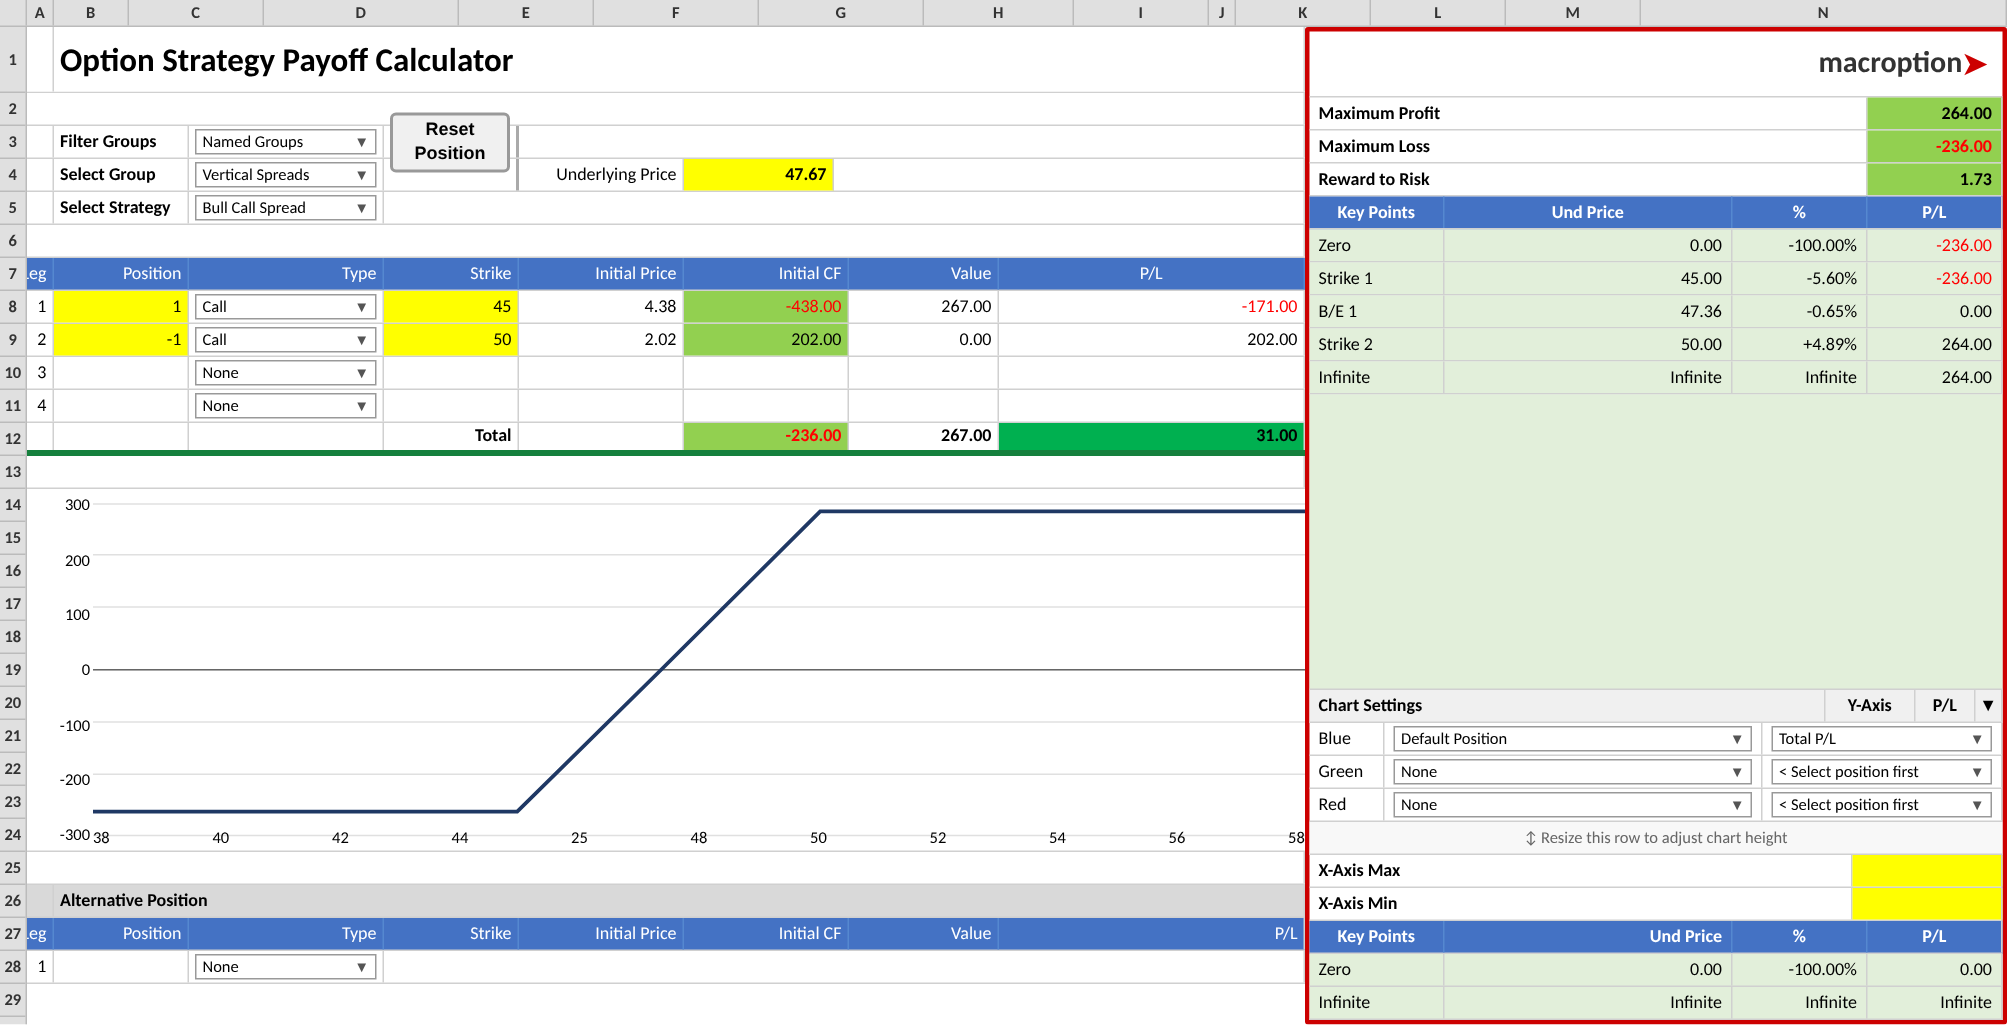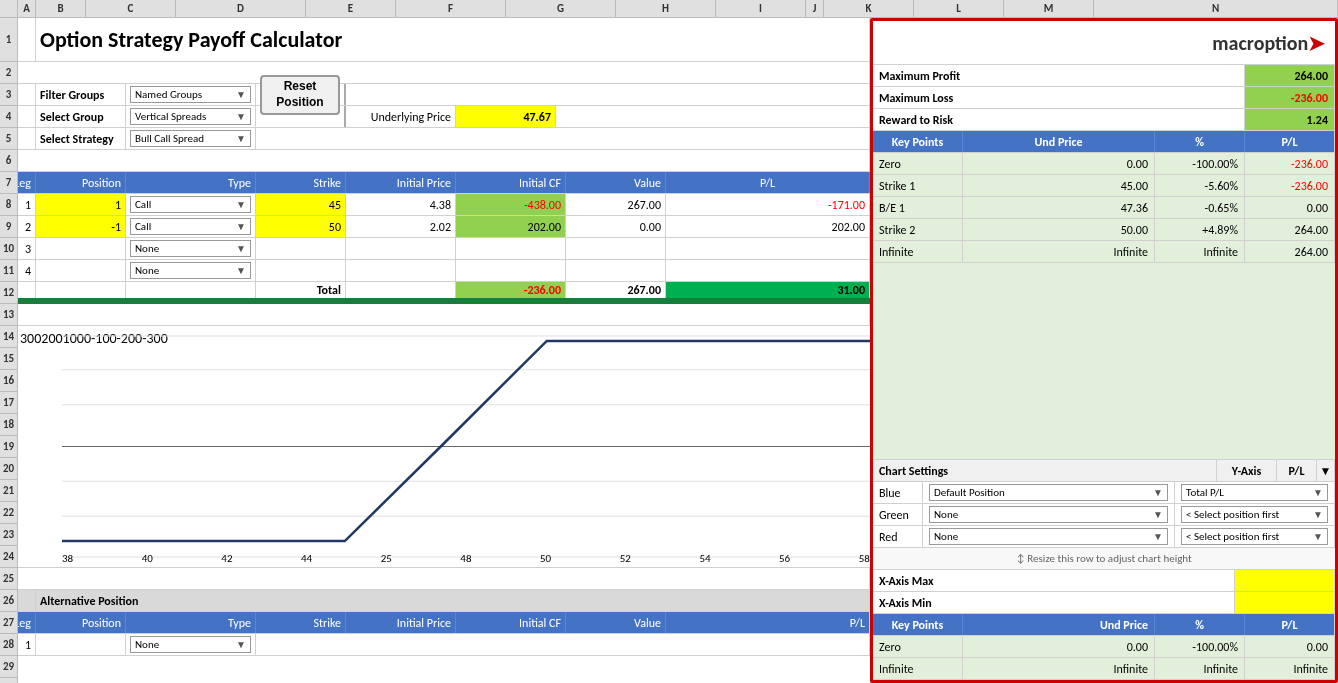--- a/index.html
+++ b/index.html
@@ -264,38 +264,38 @@
             <span class="dropdown-arrow">▼</span>
           </div>
         </div>
         <div class="cell w90"></div>
         <div class="cell w110"></div>
         <div class="cell w110"></div>
         <div class="cell w100"></div>
         <div class="cell" style="flex:1;"></div>
       </div>
 
-      <div style="display:flex; height:22px; border-bottom:6px solid #15803d; flex-shrink:0;">
+      <div style="display:flex; height:22px; border-bottom:4px solid #15803d; flex-shrink:0;">
         <div class="cell w18"></div>
         <div class="cell w90"></div>
         <div class="cell w130"></div>
         <div class="cell w90 center bold">Total</div>
         <div class="cell w110"></div>
         <div class="cell w110 right bold bg-green-light" style="color:#ff0000;">-236.00</div>
         <div class="cell w100 right bold">267.00</div>
         <div class="cell right bold" style="flex:1; background:#00b050;">31.00</div>
       </div>
 
       <div style="display:flex; height:22px; border-bottom:1px solid #d0d0d0; flex-shrink:0;">
         <div class="cell" style="flex:1;"></div>
       </div>
 
       <div style="display:flex; height:242px; border-bottom:1px solid #d0d0d0; flex-shrink:0; position:relative;">
 
-        <div style="width:44px; display:flex; flex-direction:row; justify-content:space-between; padding:4px 2px; font-size:14px; text-align:right; flex-shrink:0;">
+        <div style="width:44px; display:flex; flex-direction:column; justify-content:space-between; padding:4px 2px; font-size:11px; text-align:right; flex-shrink:0;">
           <span>300</span>
           <span>200</span>
           <span>100</span>
           <span>0</span>
           <span>-100</span>
           <span>-200</span>
           <span>-300</span>
         </div>
 
         <div style="flex:1; position:relative;">
@@ -375,21 +375,21 @@
       <div style="display:flex; height:22px; border-bottom:1px solid #d0d0d0;">
         <div class="rp-cell" style="flex:1; font-weight:bold;">Maximum Profit</div>
         <div class="rp-cell w90 right bg-green-light bold">264.00</div>
       </div>
       <div style="display:flex; height:22px; border-bottom:1px solid #d0d0d0;">
         <div class="rp-cell" style="flex:1; font-weight:bold;">Maximum Loss</div>
         <div class="rp-cell w90 right bold" style="color:#ff0000; background:#92d050;">-236.00</div>
       </div>
       <div style="display:flex; height:22px; border-bottom:1px solid #d0d0d0;">
         <div class="rp-cell" style="flex:1; font-weight:bold;">Reward to Risk</div>
-        <div class="rp-cell w90 right bold bg-green-light">1.24</div>
+        <div class="rp-cell w90 right bold bg-green-light">1.73</div>
       </div>
 
       <div style="display:flex; height:22px; border-bottom:1px solid #d0d0d0; background:#4472c4;">
         <div class="rp-cell w90 center bold" style="color:white; border-right:1px solid #5588d0;">Key Points</div>
         <div class="rp-cell w90 center bold" style="color:white; border-right:1px solid #5588d0; flex:1;">Und Price</div>
         <div class="rp-cell w90 center bold" style="color:white; border-right:1px solid #5588d0;">%</div>
         <div class="rp-cell w90 center bold" style="color:white;">P/L</div>
       </div>
 
       <div style="display:flex; height:22px; border-bottom:1px solid #d0d0d0; background:#e2efda;">

